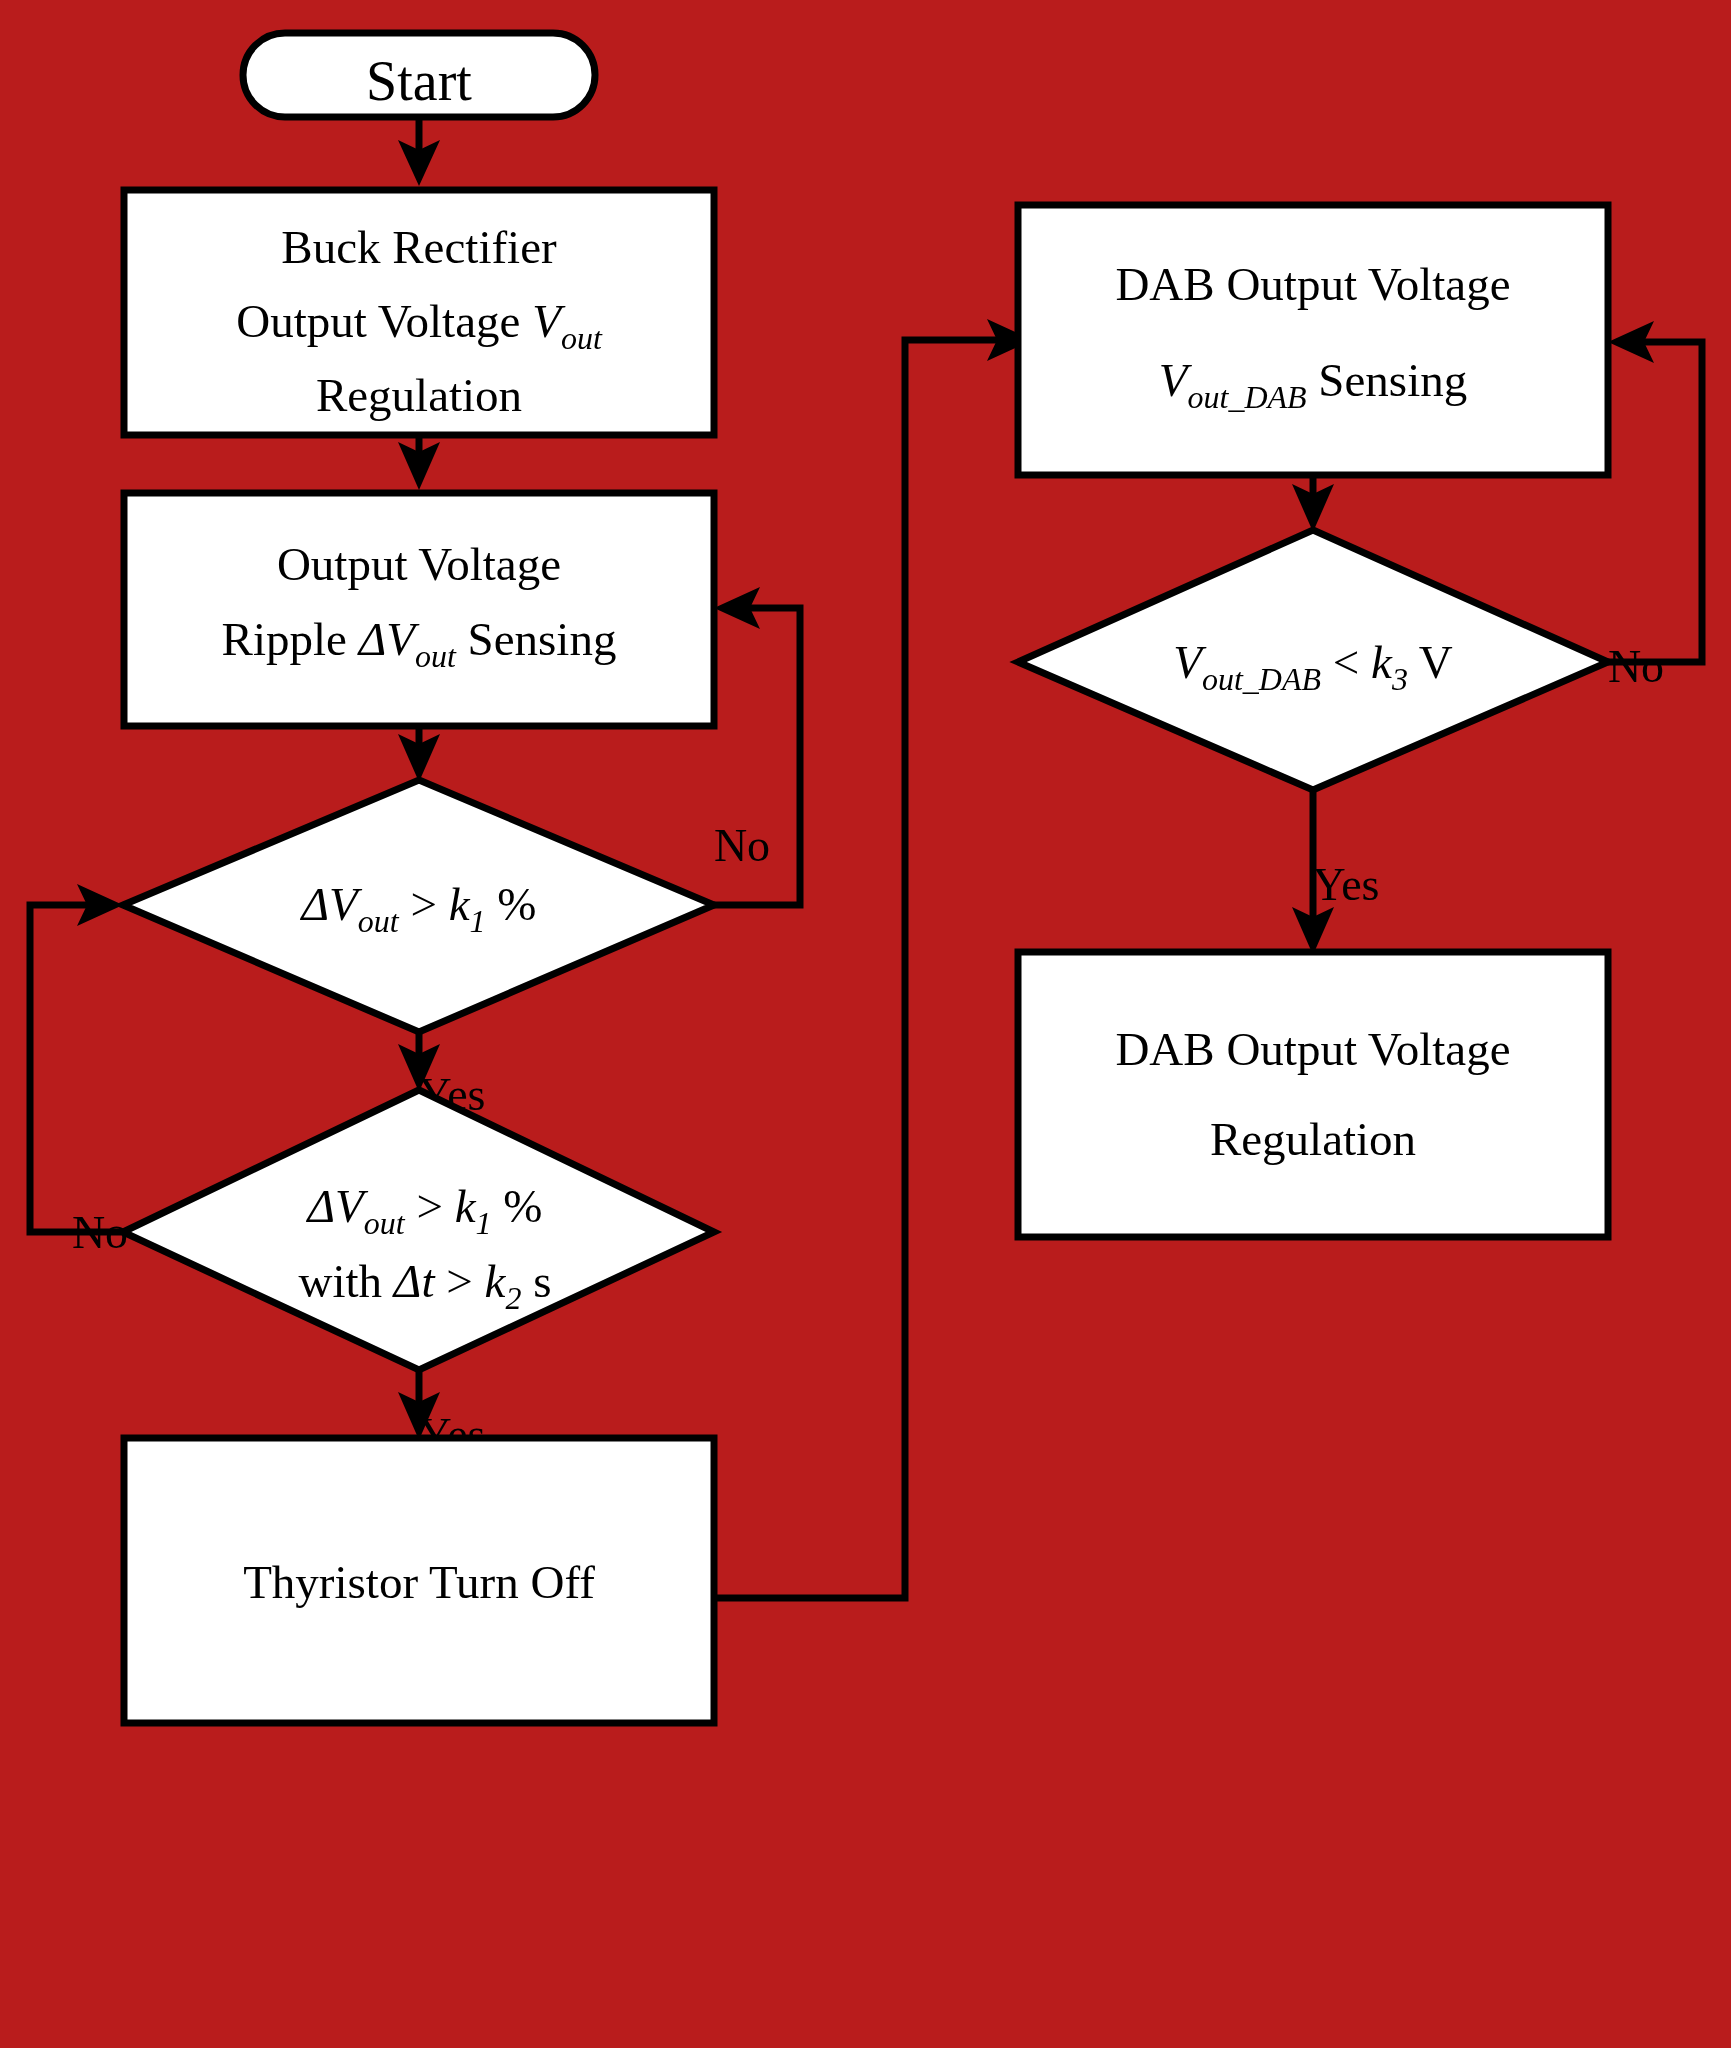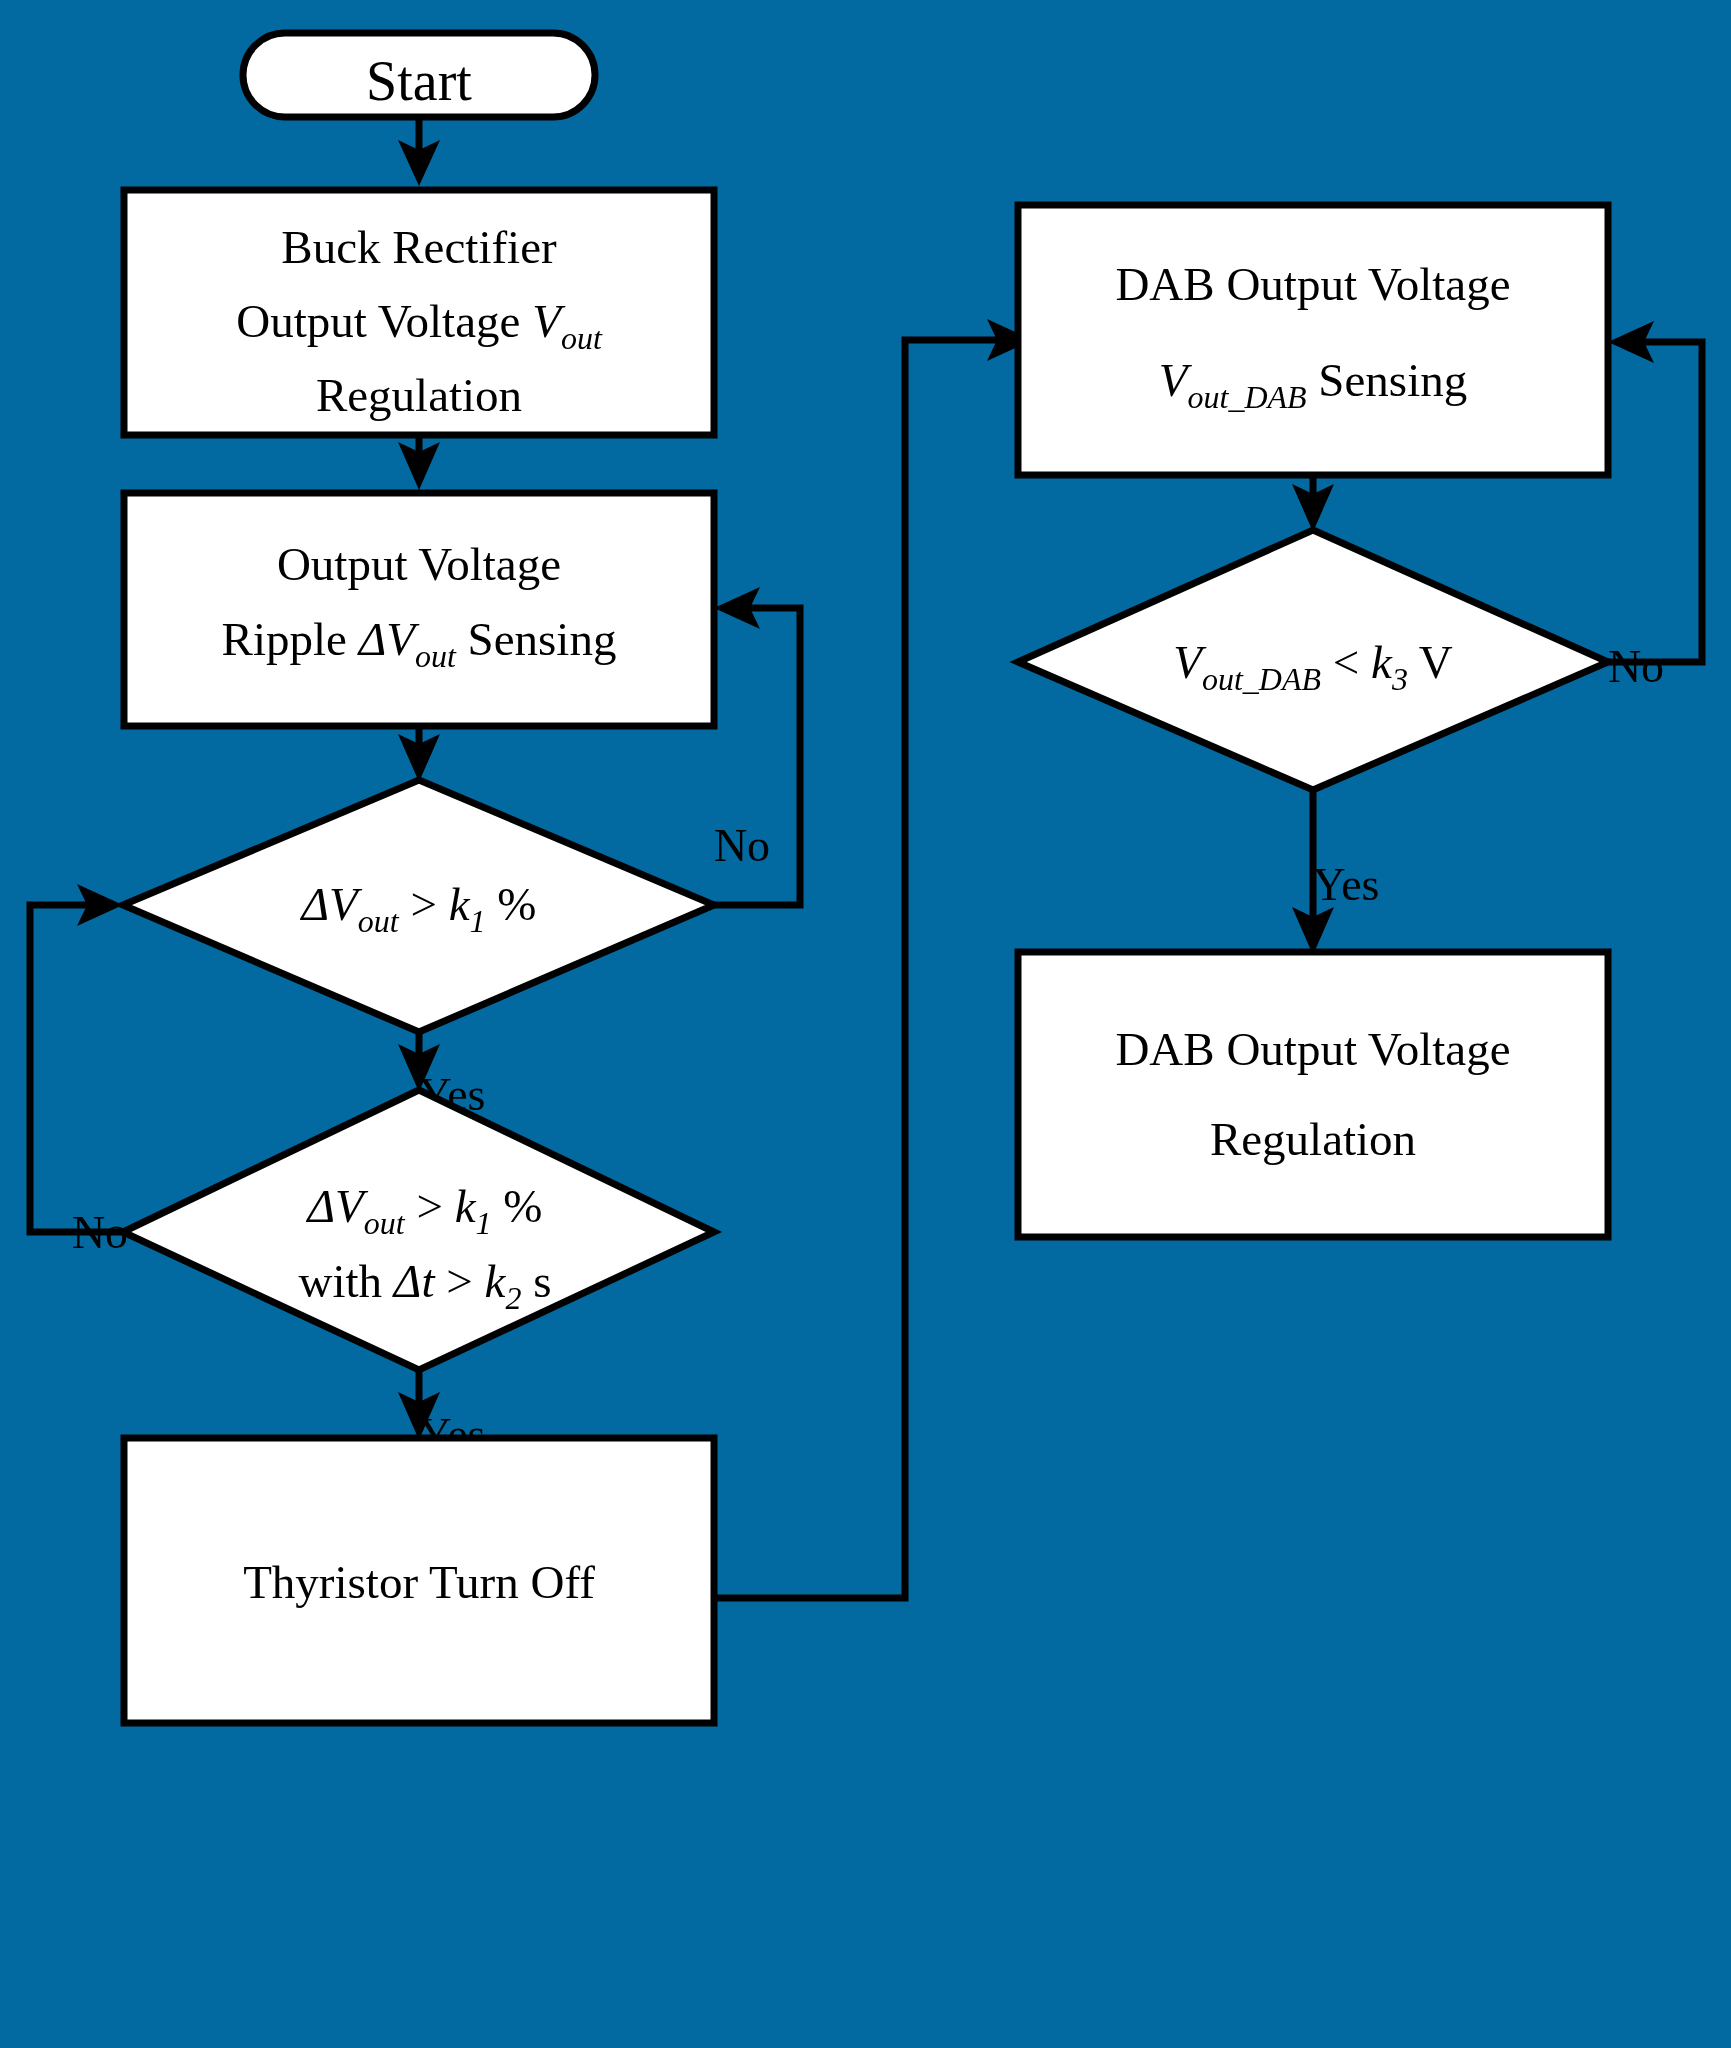--- a/index.html
+++ b/index.html
@@ -4,21 +4,21 @@
 <style>
   html, body {
     margin: 0;
     padding: 0;
     background: #ffffff;
   }
   #page {
     position: relative;
     width: 1731px;
     height: 2048px;
-    background: #0369a1;
+    background: #b91c1c;
     overflow: hidden;
     font-family: "Liberation Serif", "DejaVu Serif", serif;
   }
   svg.flow {
     display: block;
     width: 1731px;
     height: 2048px;
   }
   .shape {
     fill: #ffffff;

